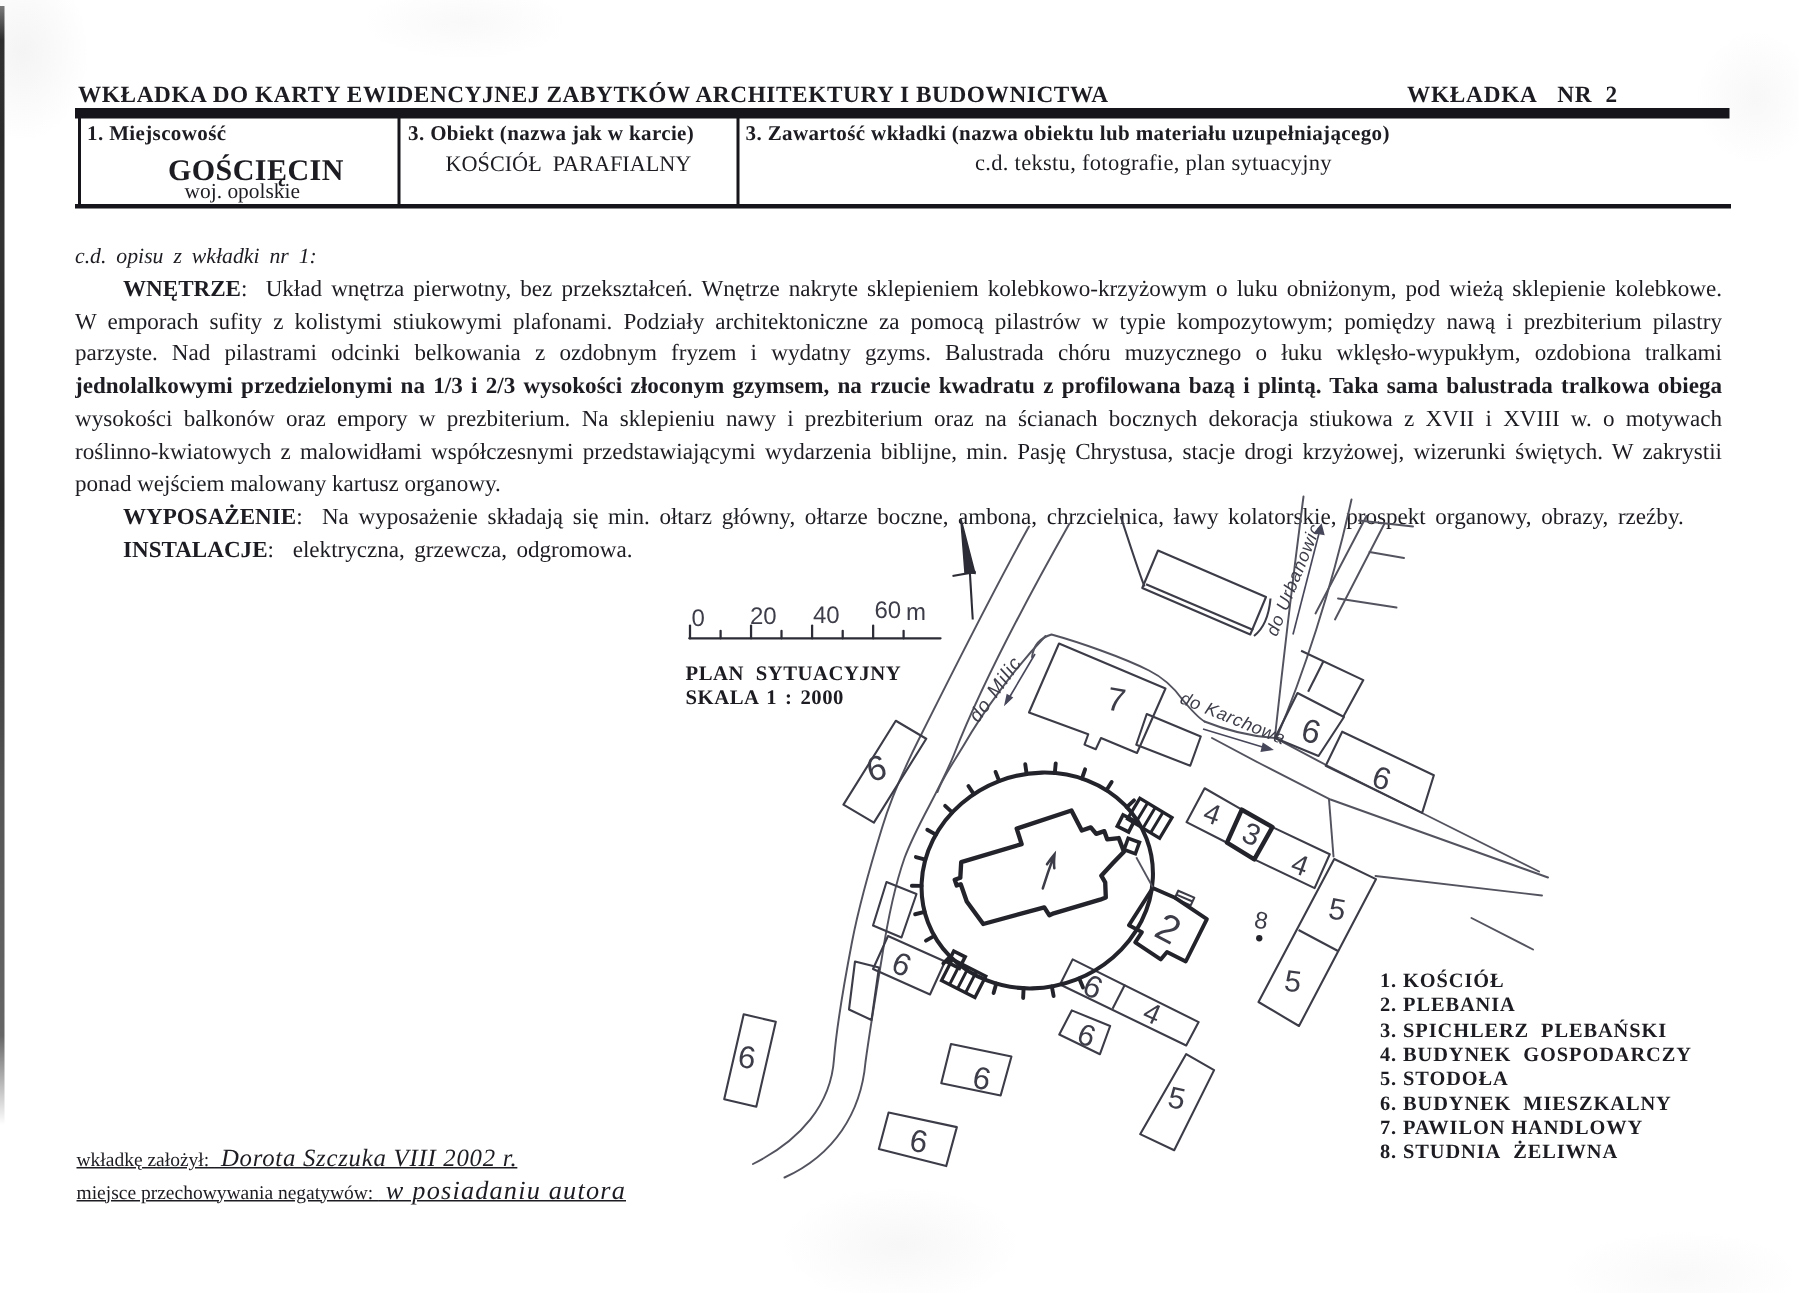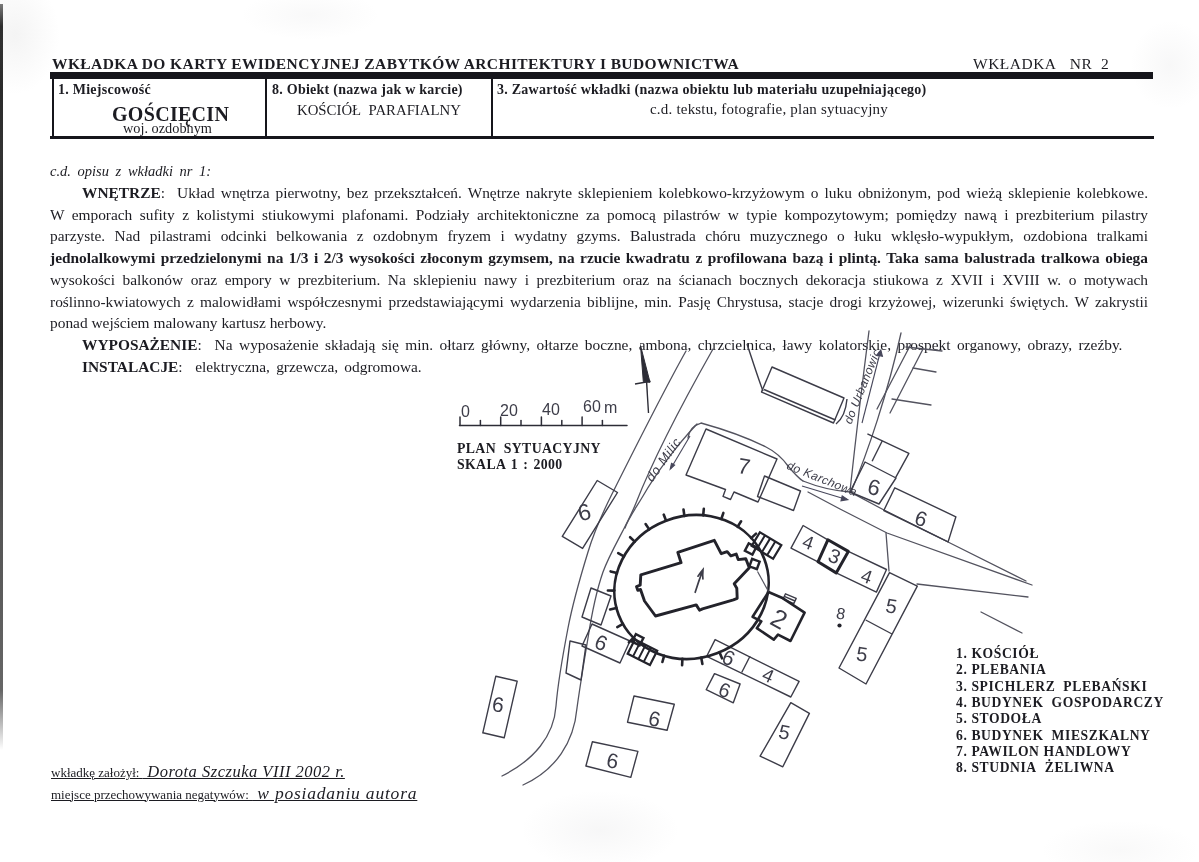--- a/index.html
+++ b/index.html
@@ -2,32 +2,32 @@
 <html><head>
 <meta charset="utf-8">
 <style>
   html,body{margin:0;padding:0;}
   body{width:1199px;height:862px;position:relative;background:#ffffff;overflow:hidden;
        font-family:"Liberation Serif", serif;color:#1c1c22;}
   .abs{position:absolute;}
   b,strong{font-weight:bold;}
   
   #title{left:52px;top:55px;font-size:15.5px;font-weight:bold;letter-spacing:0.4px;white-space:nowrap;}
-  #wknr{left:973px;top:55px;font-size:15.5px;font-weight:normal;letter-spacing:0.5px;white-space:nowrap;}
+  #wknr{left:938px;top:55px;font-size:15.5px;font-weight:bold;letter-spacing:0.5px;white-space:nowrap;}
   #topbar{left:50px;top:72px;width:1103px;height:6.5px;background:#15151b;}
   
   .vline{width:2.4px;background:#15151b;}
   #tbottom{left:50px;top:135.5px;width:1104px;height:3px;background:#15151b;}
   .cellhead{font-size:14px;font-weight:bold;letter-spacing:0.25px;white-space:nowrap;}
   
   .bodyline{left:50px;width:1098px;height:21.7px;font-size:15.4px;text-align:justify;overflow:hidden;white-space:nowrap;}
   .bodyline.j{white-space:normal;}
   .bodyline.j::after{content:"";display:inline-block;width:100%;height:0;}
   
-  #legend{left:920px;top:646px;font-size:13.6px;font-weight:bold;line-height:16.35px;letter-spacing:0.6px;white-space:nowrap;margin-left:36px;}
+  #legend{left:920px;top:646px;font-size:13.6px;font-weight:bold;line-height:16.35px;letter-spacing:0.6px;white-space:nowrap;}
   
   .foot{font-size:13px;white-space:nowrap;text-decoration:underline;}
   .foot i{font-size:16.5px;font-style:italic;}
   
   .smudge{border-radius:50%;}
 </style>
 </head>
 <body>
 
   <div class="abs" style="left:0;top:4px;width:3px;height:746px;background:linear-gradient(#777 0%,#222 3%,#333 20%,#2a2a2a 45%,#555 70%,#666 92%,rgba(120,120,120,0) 100%);"></div>
@@ -40,35 +40,35 @@
 
   <div class="abs" id="title">WKŁADKA DO KARTY EWIDENCYJNEJ ZABYTKÓW ARCHITEKTURY I BUDOWNICTWA</div>
   <div class="abs" id="wknr">WKŁADKA&nbsp;&nbsp;&nbsp;NR&nbsp;&nbsp;2</div>
   <div class="abs" id="topbar"></div>
 
   <div class="abs vline" style="left:52px;top:78px;height:58px;"></div>
   <div class="abs vline" style="left:264.5px;top:78px;height:58px;"></div>
   <div class="abs vline" style="left:490.5px;top:78px;height:58px;"></div>
   <div class="abs" id="tbottom"></div>
   <div class="abs cellhead" style="left:58px;top:82px;">1. Miejscowość</div>
-  <div class="abs cellhead" style="left:272px;top:82px;">8. Obiekt (nazwa jak w karcie)</div>
+  <div class="abs cellhead" style="left:272px;top:82px;">3. Obiekt (nazwa jak w karcie)</div>
   <div class="abs cellhead" style="left:497px;top:82px;">3. Zawartość wkładki (nazwa obiektu lub materiału uzupełniającego)</div>
   <div class="abs" style="left:112px;top:102.5px;font-size:20px;font-weight:bold;letter-spacing:0.3px;">GOŚCIĘCIN</div>
-  <div class="abs" style="left:123px;top:119.5px;font-size:14.3px;">woj. ozdobnym</div>
+  <div class="abs" style="left:123px;top:119.5px;font-size:14.3px;">woj. opolskie</div>
   <div class="abs" style="left:297px;top:102px;font-size:14.8px;font-weight:normal;">KOŚCIÓŁ&nbsp;&nbsp;PARAFIALNY</div>
   <div class="abs" style="left:650px;top:101px;font-size:15px;letter-spacing:0.2px;">c.d. tekstu, fotografie, plan sytuacyjny</div>
 
   <div class="abs" style="left:50px;top:163px;font-size:14.5px;font-style:italic;word-spacing:3px;">c.d. opisu  z  wkładki  nr 1:</div>
   <div class="abs bodyline j" style="top:184px;"><span style="display:inline-block;width:32px;"></span><b>WNĘTRZE</b>:&nbsp; Układ wnętrza pierwotny, bez przekształceń. Wnętrze nakryte sklepieniem kolebkowo-krzyżowym o luku obniżonym, pod wieżą sklepienie kolebkowe.</div>
   <div class="abs bodyline j" style="top:205.7px;">W emporach sufity z kolistymi stiukowymi plafonami. Podziały architektoniczne za pomocą pilastrów w typie kompozytowym; pomiędzy nawą i prezbiterium pilastry</div>
   <div class="abs bodyline j" style="top:227.4px;">parzyste. Nad pilastrami odcinki belkowania z ozdobnym fryzem i wydatny gzyms. Balustrada chóru muzycznego o łuku wklęsło-wypukłym, ozdobiona tralkami</div>
   <div class="abs bodyline j" style="top:249.1px;font-weight:bold;">jednolalkowymi przedzielonymi na 1/3 i 2/3 wysokości złoconym gzymsem, na rzucie kwadratu z profilowana bazą i plintą. Taka sama balustrada tralkowa obiega nawę na</div>
   <div class="abs bodyline j" style="top:270.8px;">wysokości balkonów oraz empory w prezbiterium. Na sklepieniu nawy i prezbiterium oraz na ścianach bocznych dekoracja stiukowa z XVII i XVIII w. o motywach</div>
   <div class="abs bodyline j" style="top:292.5px;">roślinno-kwiatowych z malowidłami współczesnymi przedstawiającymi wydarzenia biblijne, min. Pasję Chrystusa, stacje drogi krzyżowej, wizerunki świętych. W zakrystii</div>
-  <div class="abs bodyline" style="top:314.2px;">ponad wejściem malowany kartusz herbowy.</div>
+  <div class="abs bodyline" style="top:314.2px;">ponad wejściem malowany kartusz organowy.</div>
   <div class="abs bodyline" style="top:335.9px;word-spacing:2.6px;"><span style="display:inline-block;width:32px;"></span><b>WYPOSAŻENIE</b>:&nbsp; Na wyposażenie składają się min. ołtarz główny, ołtarze boczne, ambona, chrzcielnica, ławy kolatorskie, prospekt organowy, obrazy, rzeźby.</div>
   <div class="abs bodyline" style="top:357.6px;word-spacing:2.4px;"><span style="display:inline-block;width:32px;"></span><b>INSTALACJE</b>:&nbsp; elektryczna, grzewcza, odgromowa.</div>
 
   <div class="abs" id="legend">
     1.&nbsp;KOŚCIÓŁ<br>
     2.&nbsp;PLEBANIA<br>
     3.&nbsp;SPICHLERZ&nbsp;&nbsp;PLEBAŃSKI<br>
     4.&nbsp;BUDYNEK&nbsp;&nbsp;GOSPODARCZY<br>
     5.&nbsp;STODOŁA<br>
     6.&nbsp;BUDYNEK&nbsp;&nbsp;MIESZKALNY<br>

